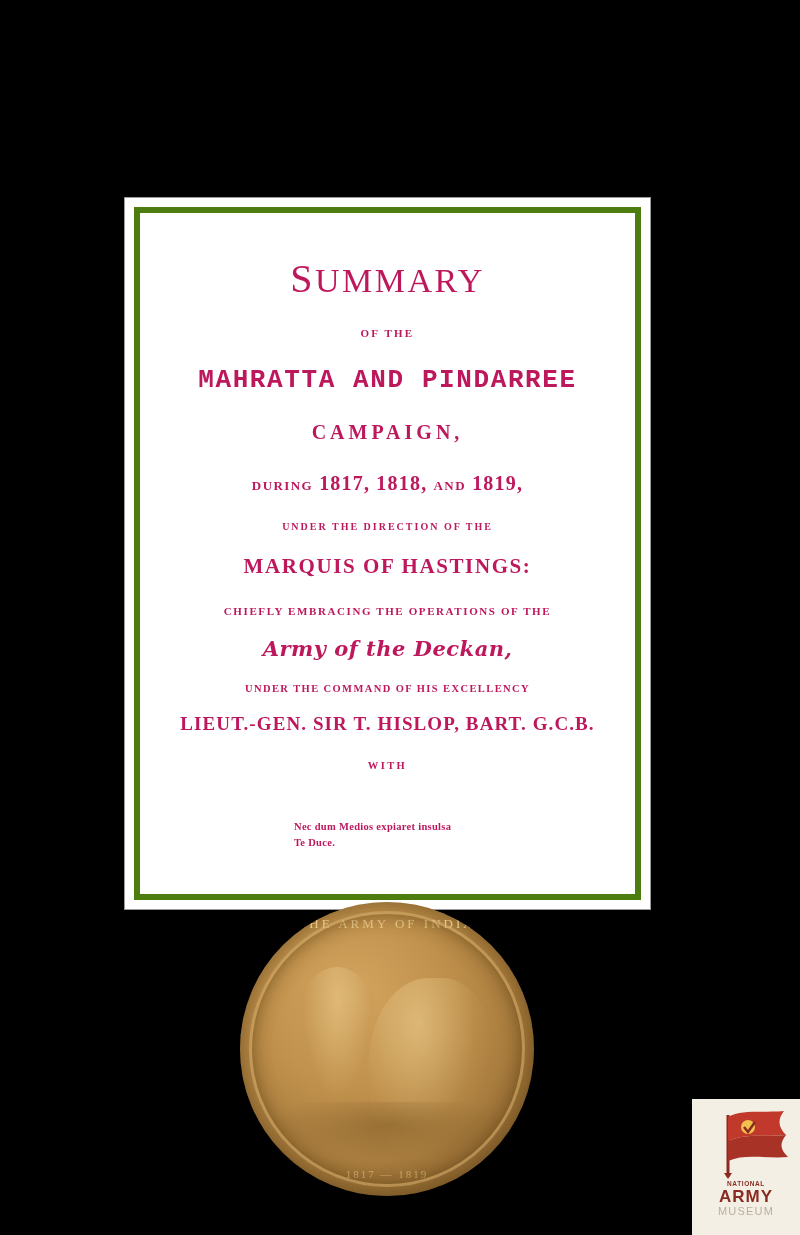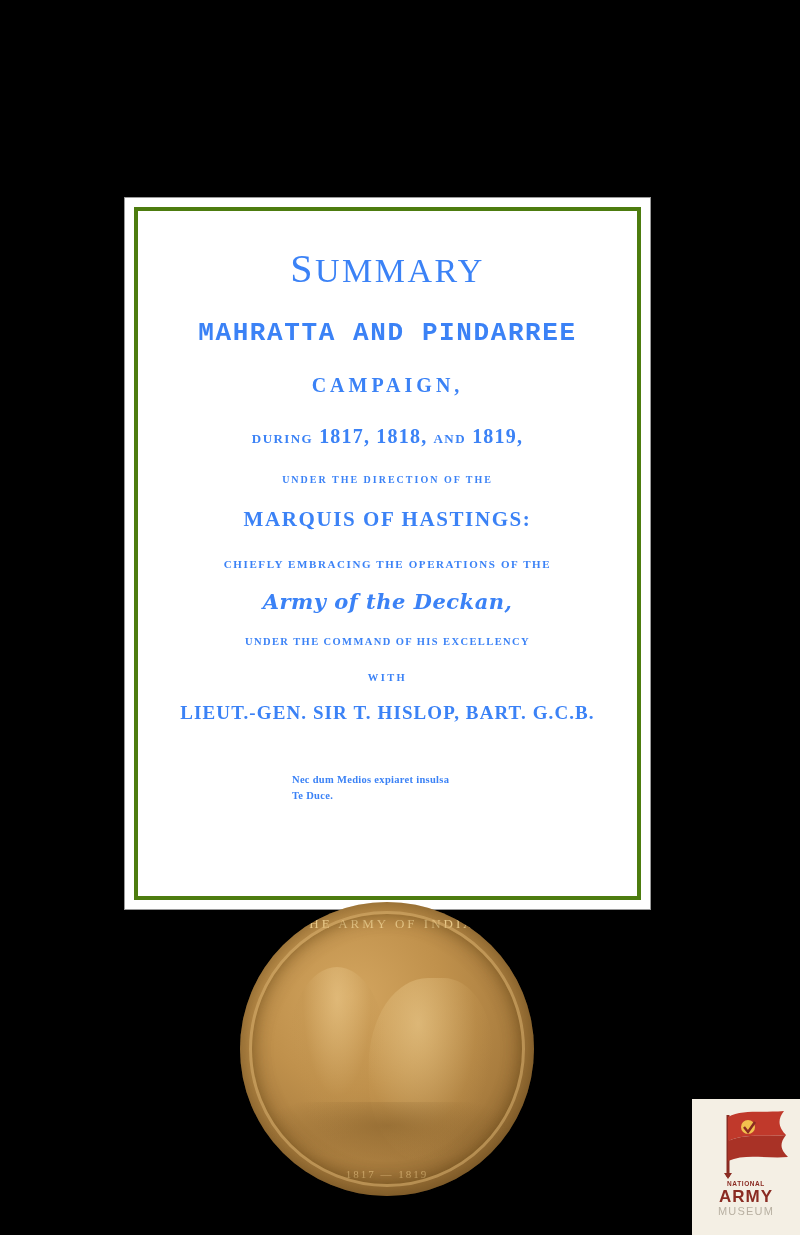--- a/index.html
+++ b/index.html
@@ -34,25 +34,25 @@
     background: #ffffff;
     border: 1px solid #9a9a9a;
     box-sizing: border-box;
   }
   #title-inner {
     position: absolute;
     left: 9px;
     top: 9px;
     right: 9px;
     bottom: 9px;
-    border: 4px solid #4d7c0f;
+    border: 6px solid #4d7c0f;
     box-sizing: border-box;
-    padding: 22px 26px 0 26px;
-    text-align: center;
-    color: #3b82f6;
+    padding: 30px 26px 0 26px;
+    text-align: center;
+    color: #be185d;
   }
 
   .line { display: block; width: 100%; }
 
   .l-summary {
     font-family: "Liberation Serif", serif;
     font-size: 34px;
     letter-spacing: 2.5px;
     font-weight: 400;
     margin-top: 12px;
@@ -260,20 +260,21 @@
 
 <div id="cover">
 
   <div id="title-plate">
     <div id="title-inner">
 
       <div class="line l-summary">
         <span class="cap">S</span><span>UMMARY</span>
       </div>
 
+      <div class="line l-ofthe">OF THE</div>
 
       <div class="line l-mahratta">MAHRATTA AND PINDARREE</div>
 
       <div class="line l-campaign">CAMPAIGN,</div>
 
       <div class="line l-during">
         <span class="sm">DURING</span>
         <span>1817, 1818,</span>
         <span class="sm">AND</span>
         <span>1819,</span>
@@ -282,23 +283,23 @@
       <div class="line l-underdir">UNDER THE DIRECTION OF THE</div>
 
       <div class="line l-marquis">MARQUIS OF HASTINGS:</div>
 
       <div class="line l-chiefly">CHIEFLY EMBRACING THE OPERATIONS OF THE</div>
 
       <div class="line l-army">Army of the Deckan,</div>
 
       <div class="line l-command">UNDER THE COMMAND OF HIS EXCELLENCY</div>
 
+      <div class="line l-lieut">LIEUT.-GEN. SIR T. HISLOP, BART. G.C.B.</div>
+
       <div class="line l-with">WITH</div>
-
-      <div class="line l-lieut">LIEUT.-GEN. SIR T. HISLOP, BART. G.C.B.</div>
 
 
       <div class="epigraph">
         <div>Nec dum Medios expiaret insulsa</div>
         <div>Te Duce.</div>
       </div>
 
     </div>
   </div>
 

